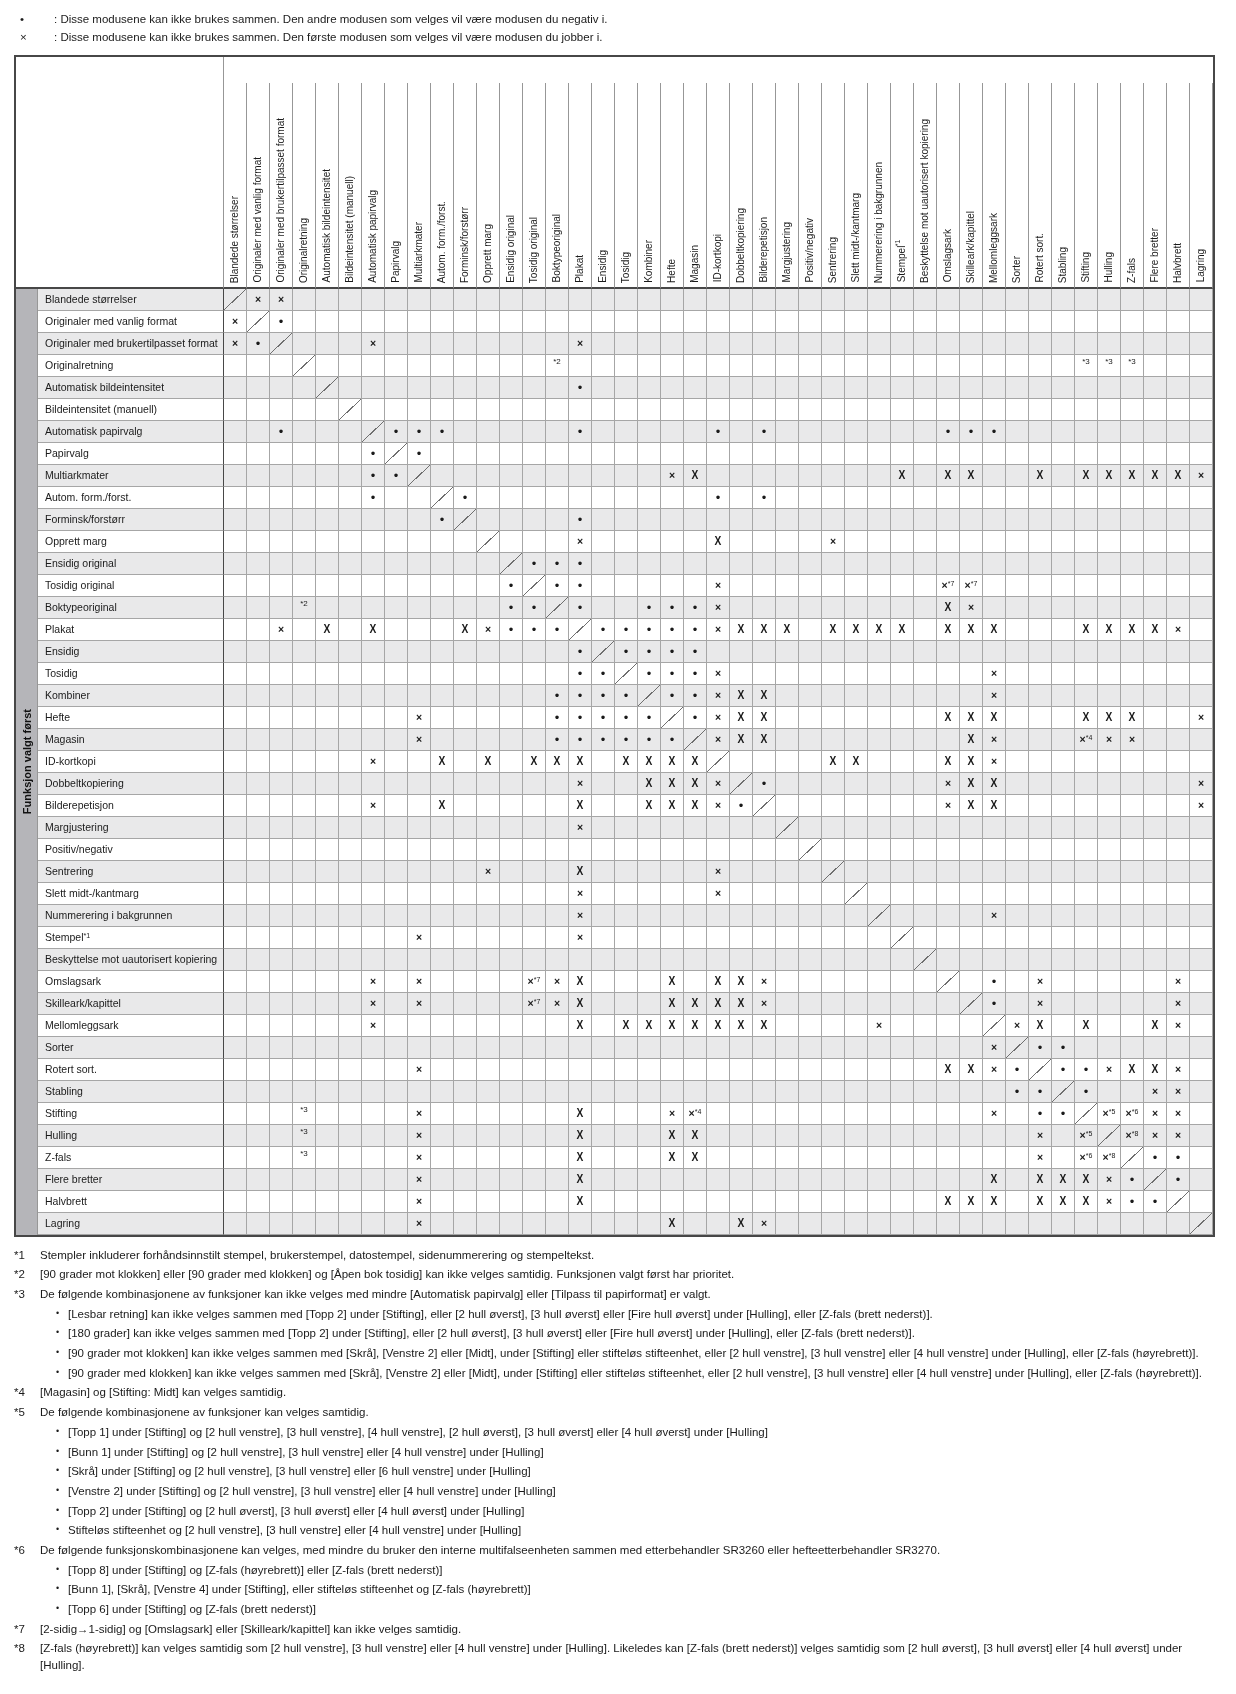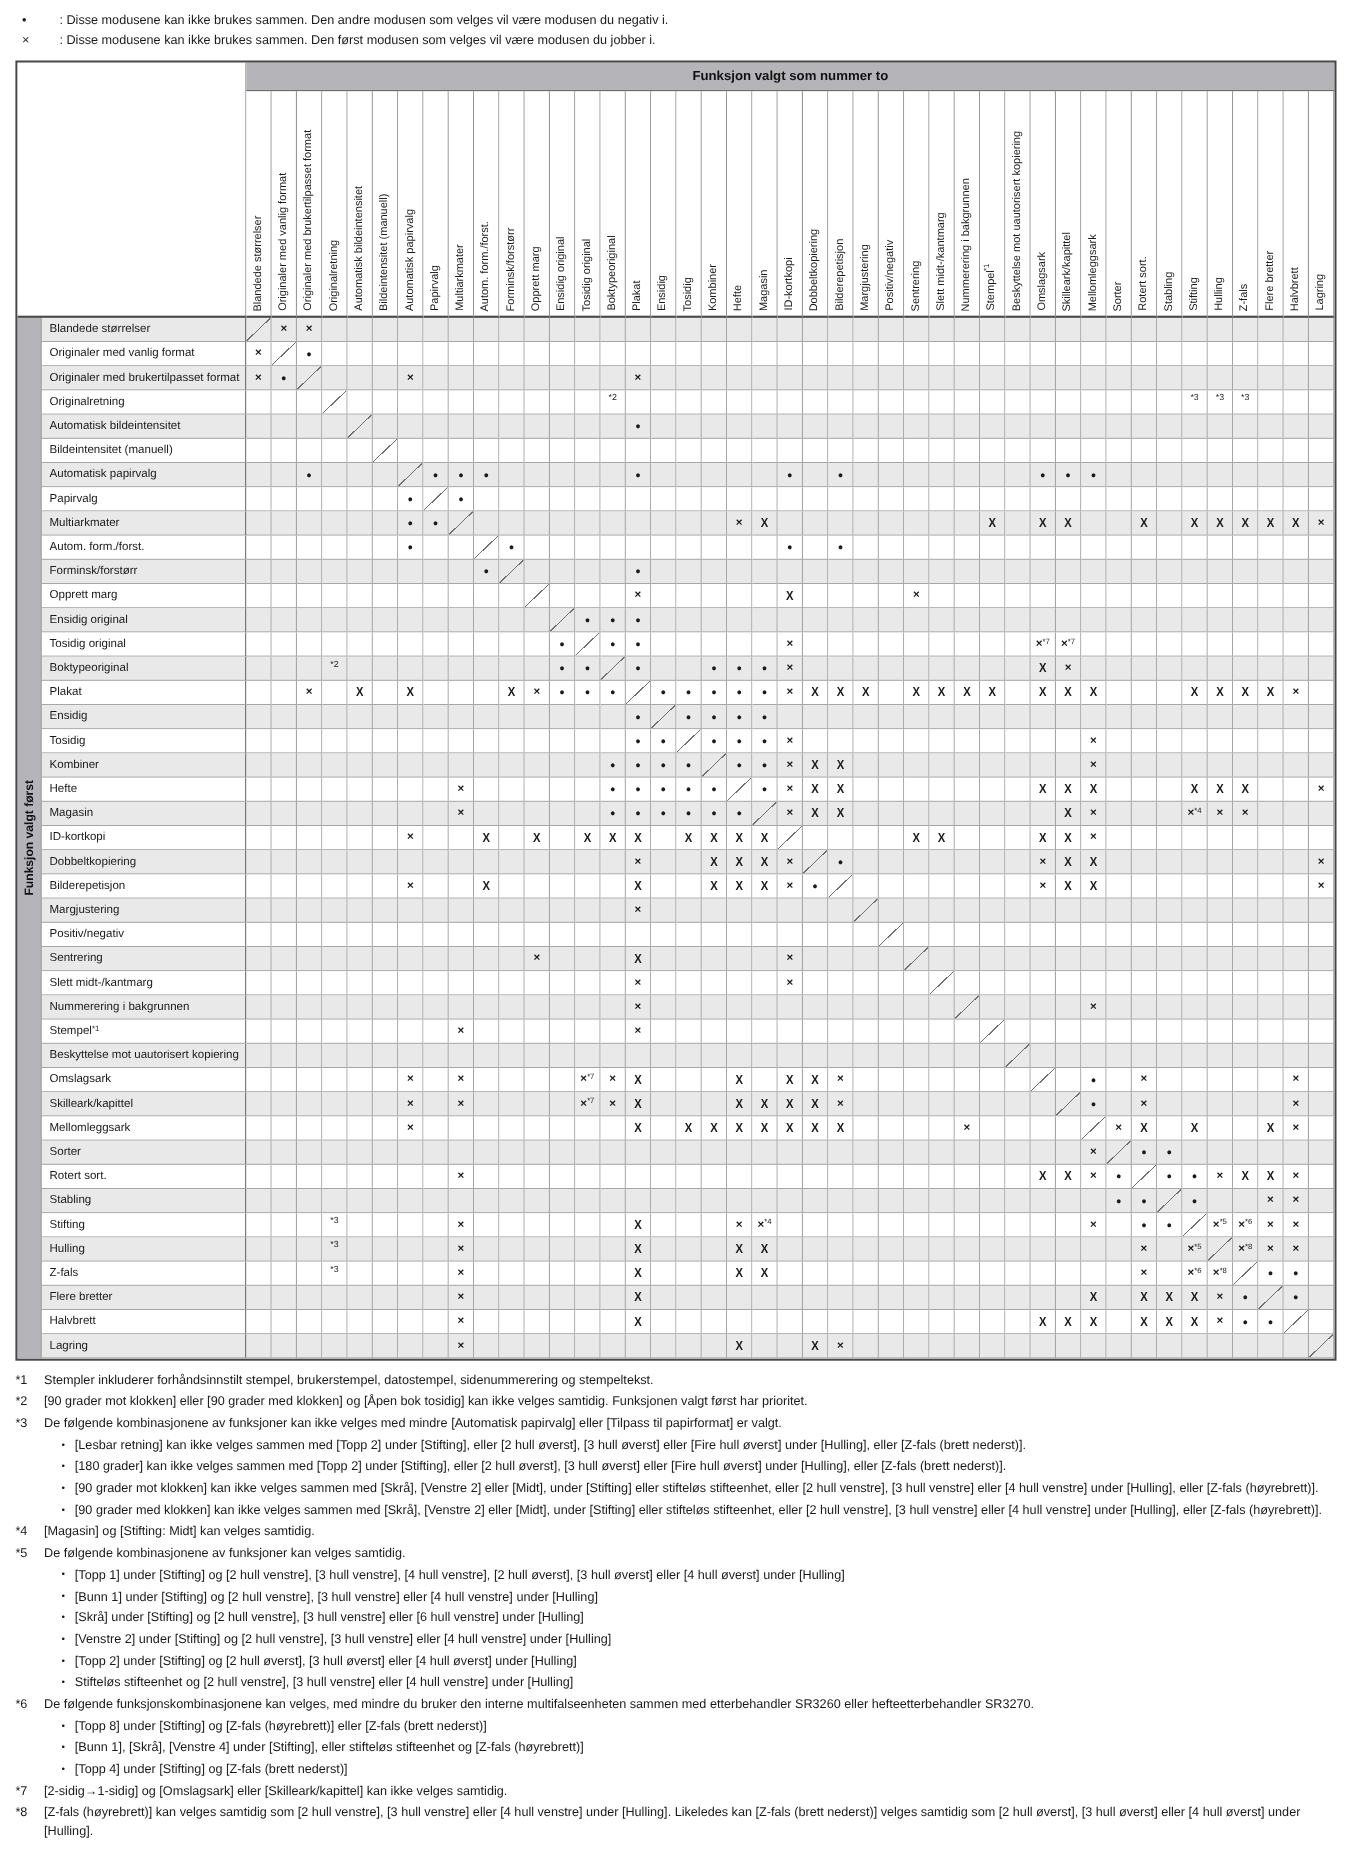--- a/index.html
+++ b/index.html
@@ -41,29 +41,26 @@
 
 <div class="page">
 
   <div class="legend" id="legend">
       <div class="lg-row">
         <span class="lg-sym">•</span>
         <span>: Disse modusene kan ikke brukes sammen. Den andre modusen som velges vil være modusen du negativ i.</span>
       </div>
       <div class="lg-row">
         <span class="lg-sym">×</span>
-        <span>: Disse modusene kan ikke brukes sammen. Den først modusen som velges vil være modusen du jobber i.</span>
+        <span>: Disse modusene kan ikke brukes sammen. Den første modusen som velges vil være modusen du jobber i.</span>
       </div>
     </div>
 
   <div class="grid" id="grid">
       <div class="corner" style="grid-area: 1 / 1 / 3 / 3;"></div>
-      <div class="band" style="grid-area: 1 / 3 / 2 / 46;">
-        <span>Funksjon valgt som nummer to</span>
-      </div>
       <div class="colhead" style="grid-area: 2 / 3 / 3 / 4;">
         <span>Blandede størrelser</span>
       </div>
       <div class="colhead" style="grid-area: 2 / 4 / 3 / 5;">
         <span>Originaler med vanlig format</span>
       </div>
       <div class="colhead" style="grid-area: 2 / 5 / 3 / 6;">
         <span>Originaler med brukertilpasset format</span>
       </div>
       <div class="colhead" style="grid-area: 2 / 6 / 3 / 7;">
@@ -2773,21 +2770,21 @@
       <div class="note">
         <span class="fm">*6</span>
         <span>De følgende funksjonskombinasjonene kan velges, med mindre du bruker den interne multifalseenheten sammen med etterbehandler SR3260 eller hefteetterbehandler SR3270.<span class="fbullets"><span class="fb">
               <span class="fb-dot">•</span>
               <span>[Topp 8] under [Stifting] og [Z-fals (høyrebrett)] eller [Z-fals (brett nederst)]</span>
             </span><span class="fb">
               <span class="fb-dot">•</span>
               <span>[Bunn 1], [Skrå], [Venstre 4] under [Stifting], eller stifteløs stifteenhet og [Z-fals (høyrebrett)]</span>
             </span><span class="fb">
               <span class="fb-dot">•</span>
-              <span>[Topp 4] under [Stifting] og [Z-fals (brett nederst)]</span>
+              <span>[Topp 6] under [Stifting] og [Z-fals (brett nederst)]</span>
             </span></span></span>
       </div>
       <div class="note">
         <span class="fm">*7</span>
         <span>[2-sidig→1-sidig] og [Omslagsark] eller [Skilleark/kapittel] kan ikke velges samtidig.</span>
       </div>
       <div class="note">
         <span class="fm">*8</span>
         <span>[Z-fals (høyrebrett)] kan velges samtidig som [2 hull venstre], [3 hull venstre] eller [4 hull venstre] under [Hulling]. Likeledes kan [Z-fals (brett nederst)] velges samtidig som [2 hull øverst], [3 hull øverst] eller [4 hull øverst] under [Hulling].</span>
       </div>

